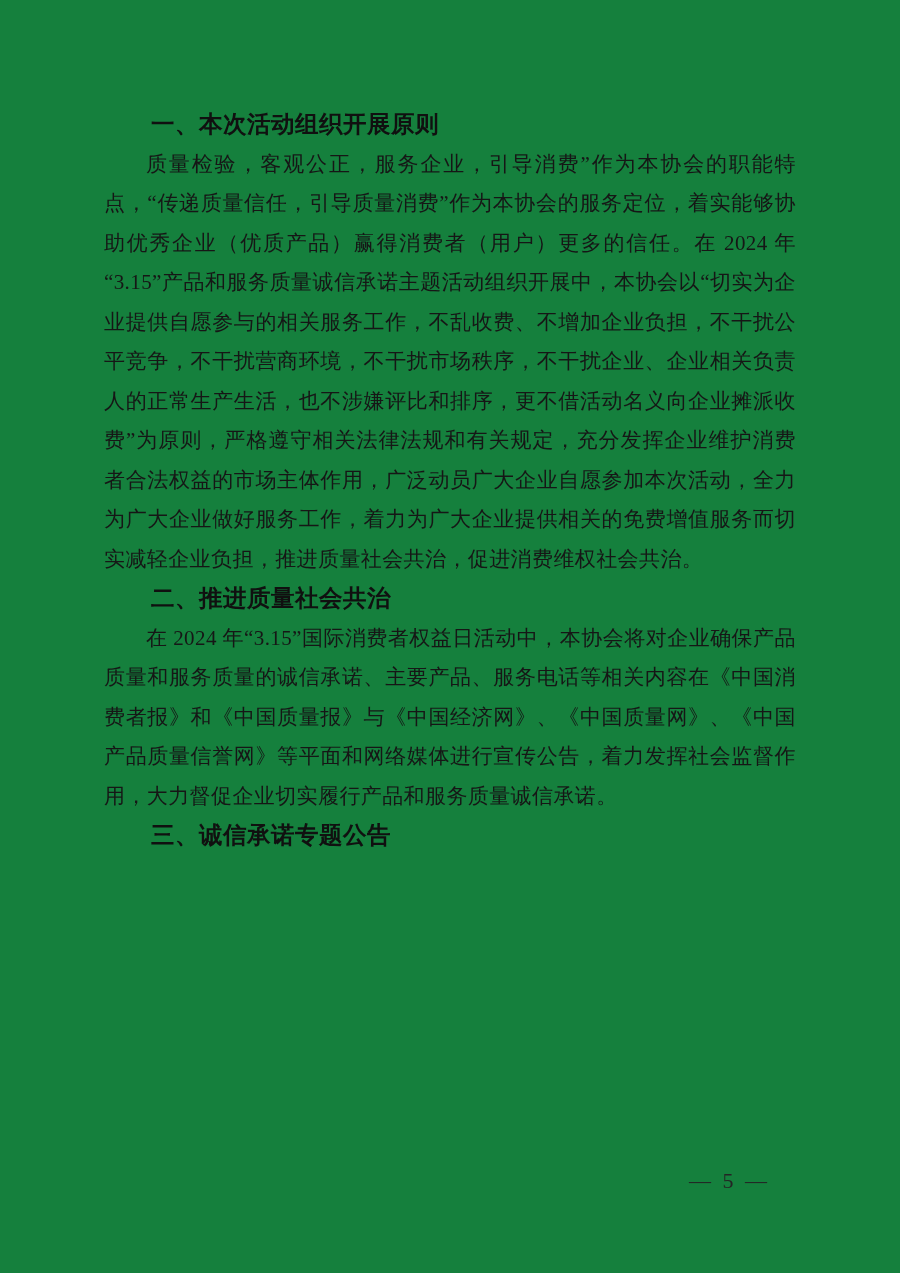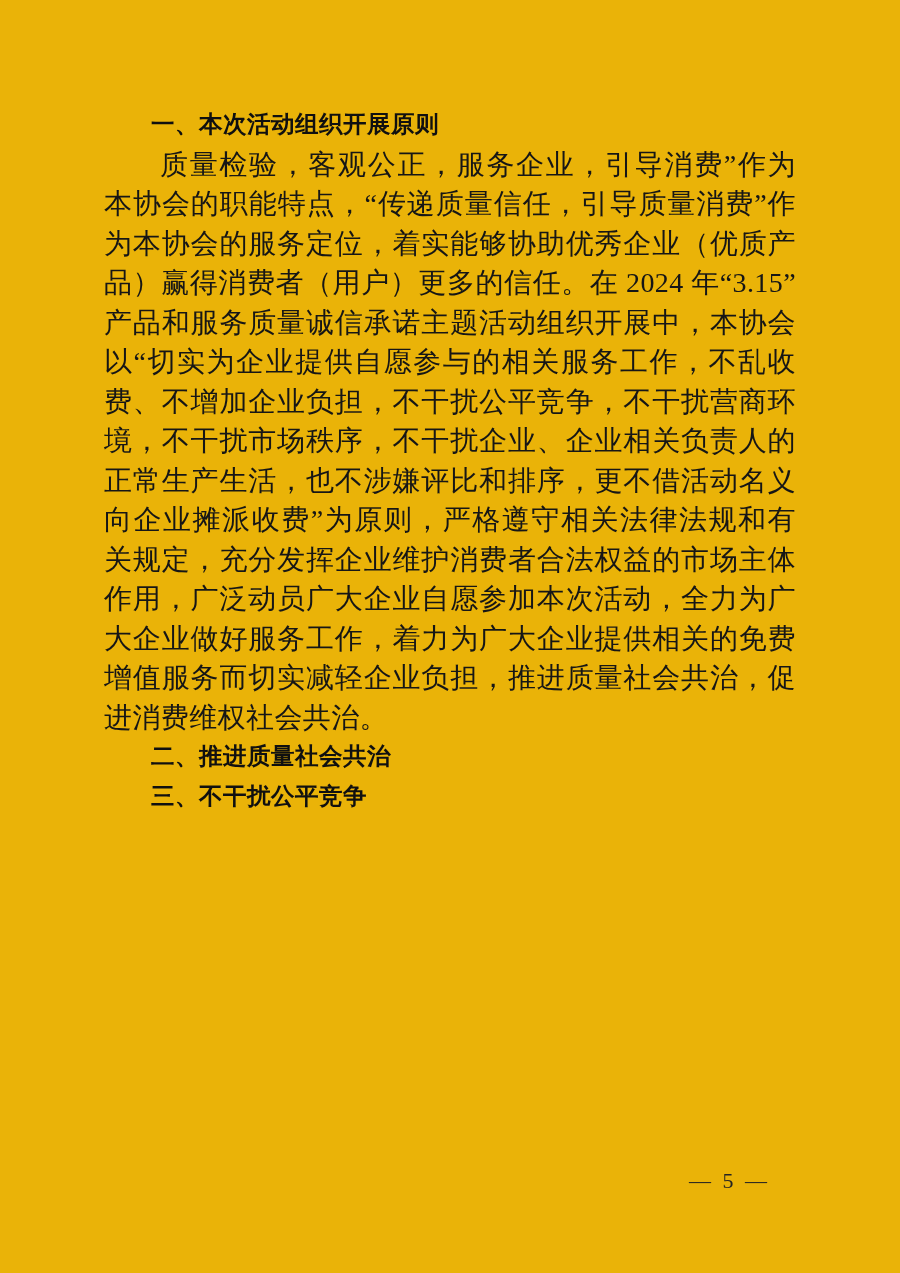--- a/index.html
+++ b/index.html
@@ -5,21 +5,21 @@
 <style>
   html, body {
     margin: 0;
     padding: 0;
     background: #ffffff;
   }
   .page {
     position: relative;
     width: 900px;
     height: 1273px;
-    background: #eab308;
+    background: #15803d;
     overflow: hidden;
     font-family: "Liberation Serif", "DejaVu Serif", serif;
     color: #151515;
   }
   .content {
     position: absolute;
     top: 105px;
     left: 104px;
     width: 692px;
   }
@@ -28,21 +28,21 @@
     font-family: "Liberation Sans", "DejaVu Sans", sans-serif;
     font-weight: bold;
     font-size: 23.5px;
     line-height: 39.5px;
     text-indent: 2em;
     color: #101010;
     letter-spacing: 0.5px;
   }
   .para {
     margin: 0;
-    font-size: 28px;
+    font-size: 21px;
     line-height: 39.5px;
     text-indent: 2em;
     text-align: justify;
     letter-spacing: 0.4px;
     color: #161616;
   }
   .page-number {
     position: absolute;
     top: 1166px;
     right: 130px;
@@ -59,22 +59,23 @@
 <div class="page">
   <main class="content">
 
     <section>
       <h2 class="heading">一、本次活动组织开展原则</h2>
       <p class="para">质量检验，客观公正，服务企业，引导消费”作为本协会的职能特点，“传递质量信任，引导质量消费”作为本协会的服务定位，着实能够协助优秀企业（优质产品）赢得消费者（用户）更多的信任。在 2024 年“3.15”产品和服务质量诚信承诺主题活动组织开展中，本协会以“切实为企业提供自愿参与的相关服务工作，不乱收费、不增加企业负担，不干扰公平竞争，不干扰营商环境，不干扰市场秩序，不干扰企业、企业相关负责人的正常生产生活，也不涉嫌评比和排序，更不借活动名义向企业摊派收费”为原则，严格遵守相关法律法规和有关规定，充分发挥企业维护消费者合法权益的市场主体作用，广泛动员广大企业自愿参加本次活动，全力为广大企业做好服务工作，着力为广大企业提供相关的免费增值服务而切实减轻企业负担，推进质量社会共治，促进消费维权社会共治。</p>
     </section>
 
     <section>
       <h2 class="heading">二、推进质量社会共治</h2>
+      <p class="para">在 2024 年“3.15”国际消费者权益日活动中，本协会将对企业确保产品质量和服务质量的诚信承诺、主要产品、服务电话等相关内容在《中国消费者报》和《中国质量报》与《中国经济网》、《中国质量网》、《中国产品质量信誉网》等平面和网络媒体进行宣传公告，着力发挥社会监督作用，大力督促企业切实履行产品和服务质量诚信承诺。</p>
     </section>
 
     <section>
-      <h2 class="heading">三、不干扰公平竞争</h2>
+      <h2 class="heading">三、诚信承诺专题公告</h2>
     </section>
 
   </main>
 
   <div class="page-number">— 5 —</div>
 </div>
 
 </body></html>

